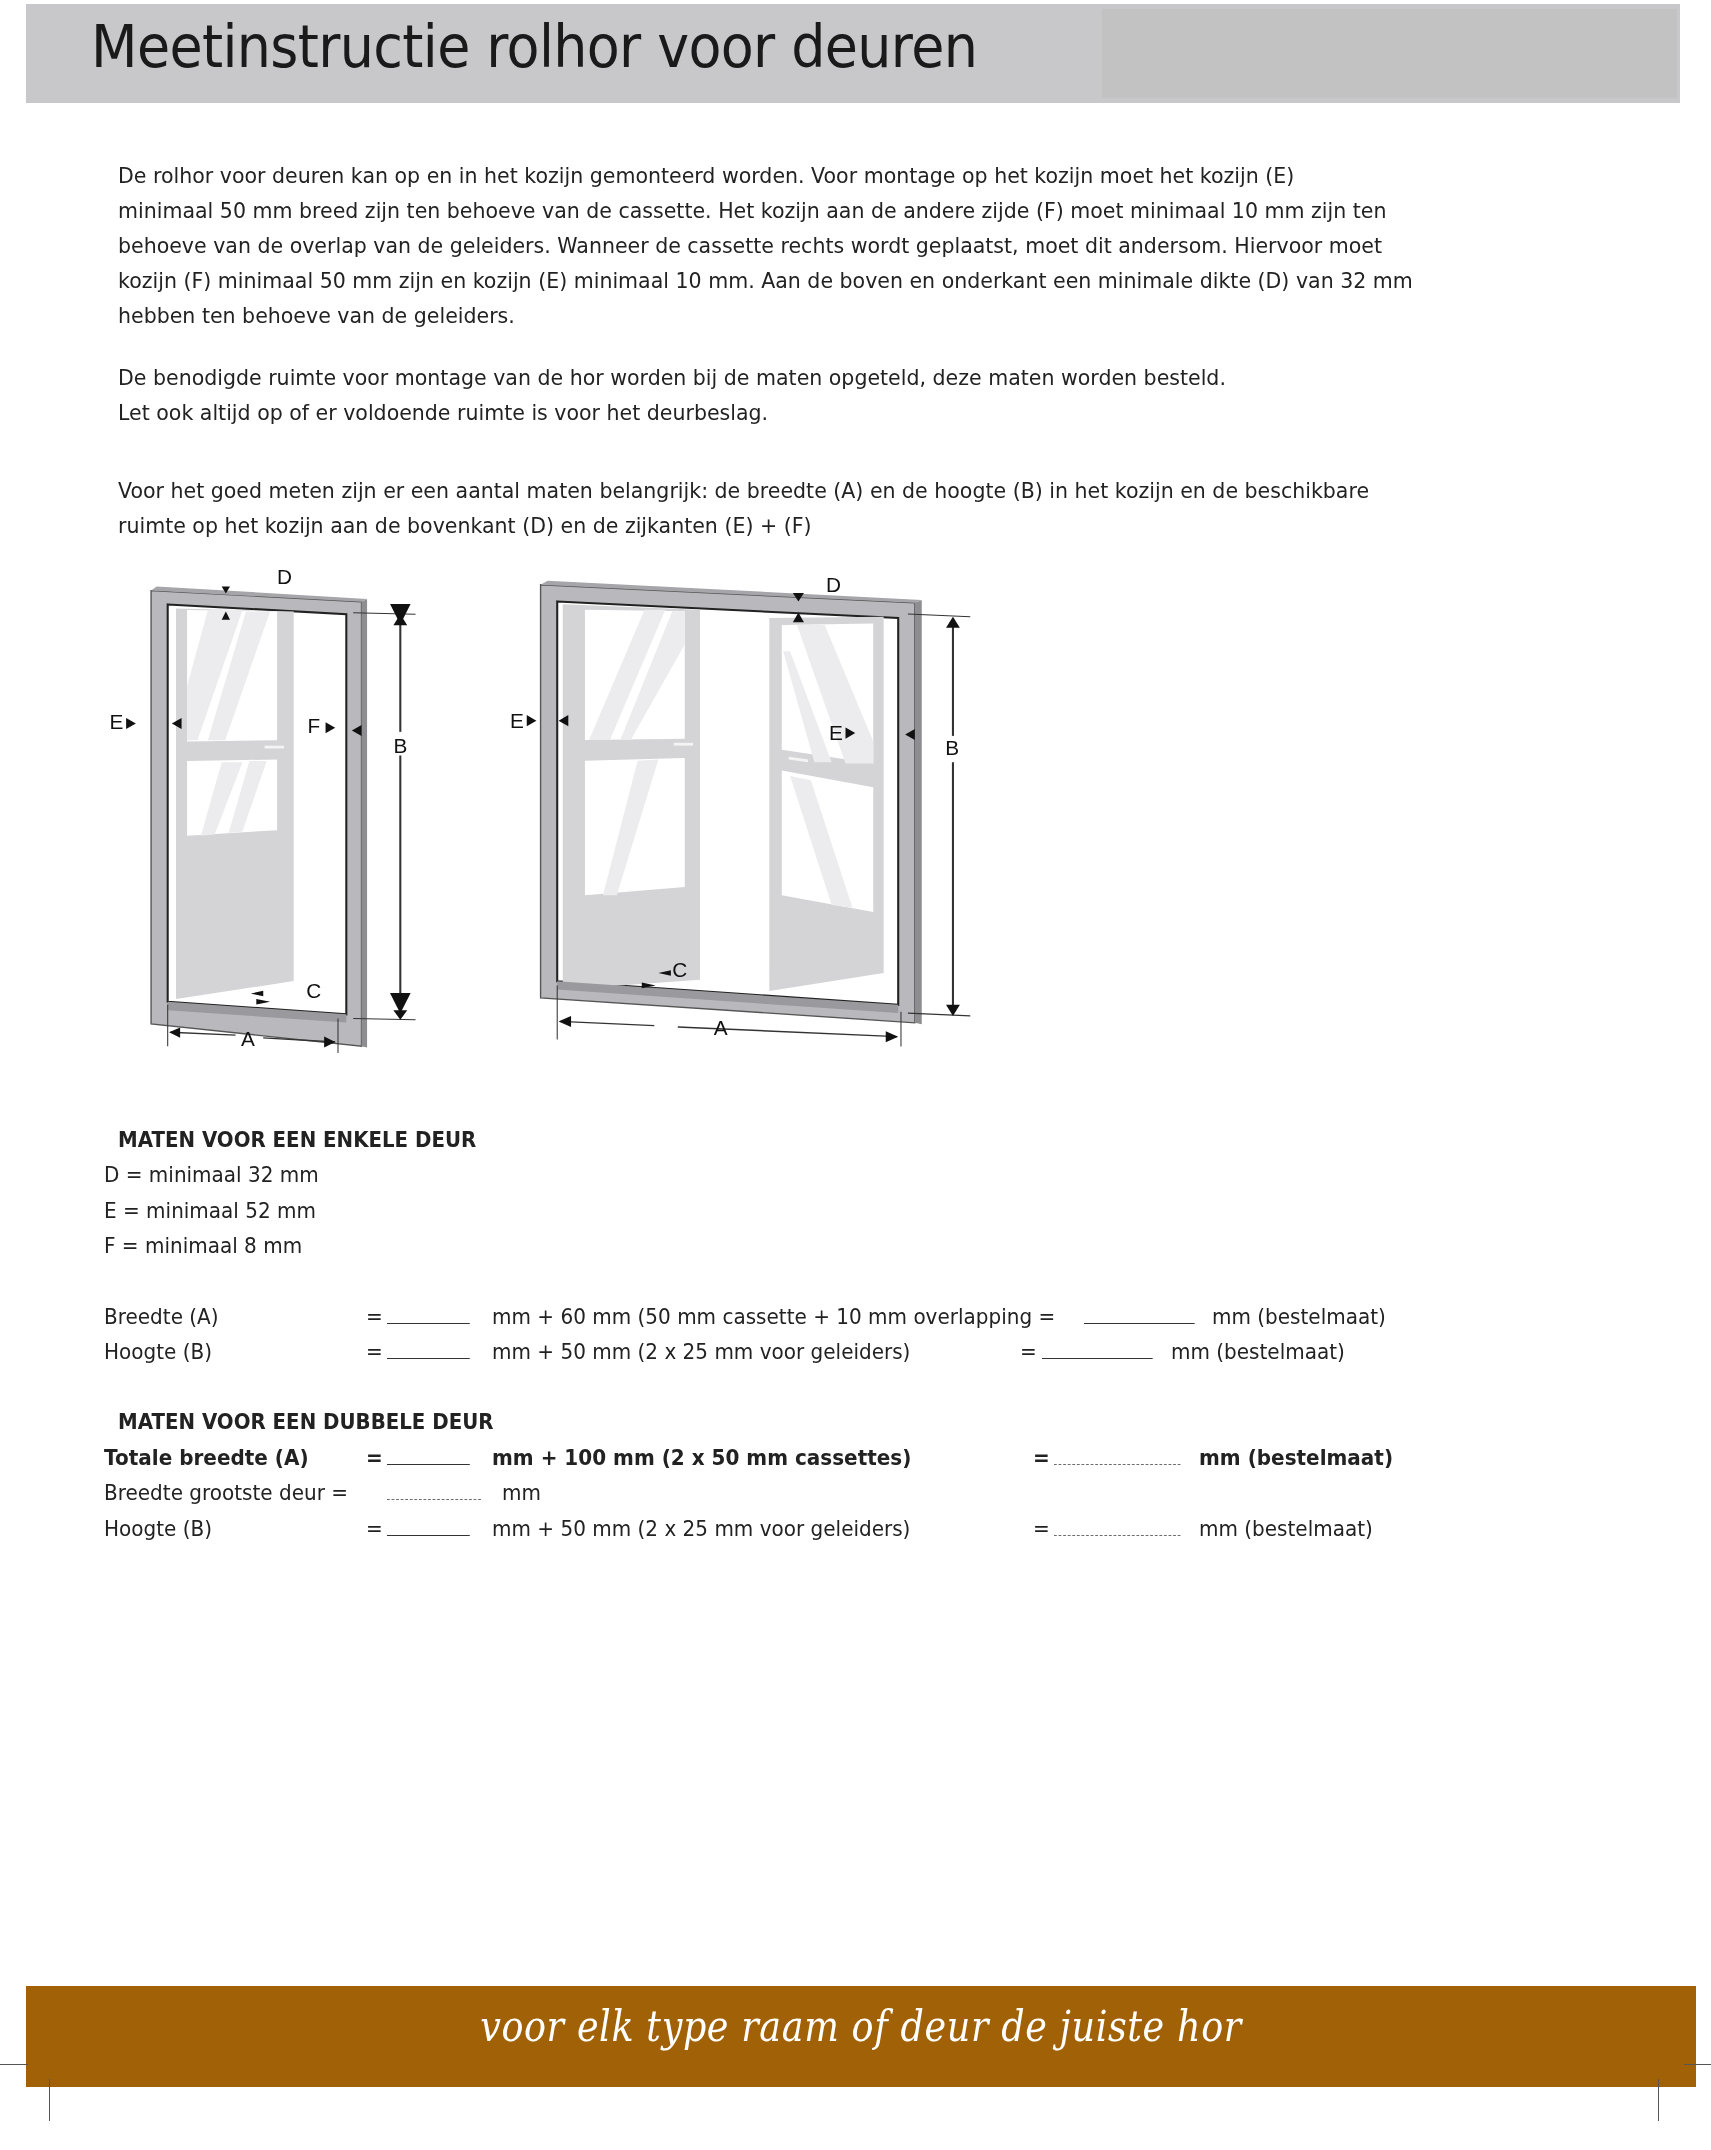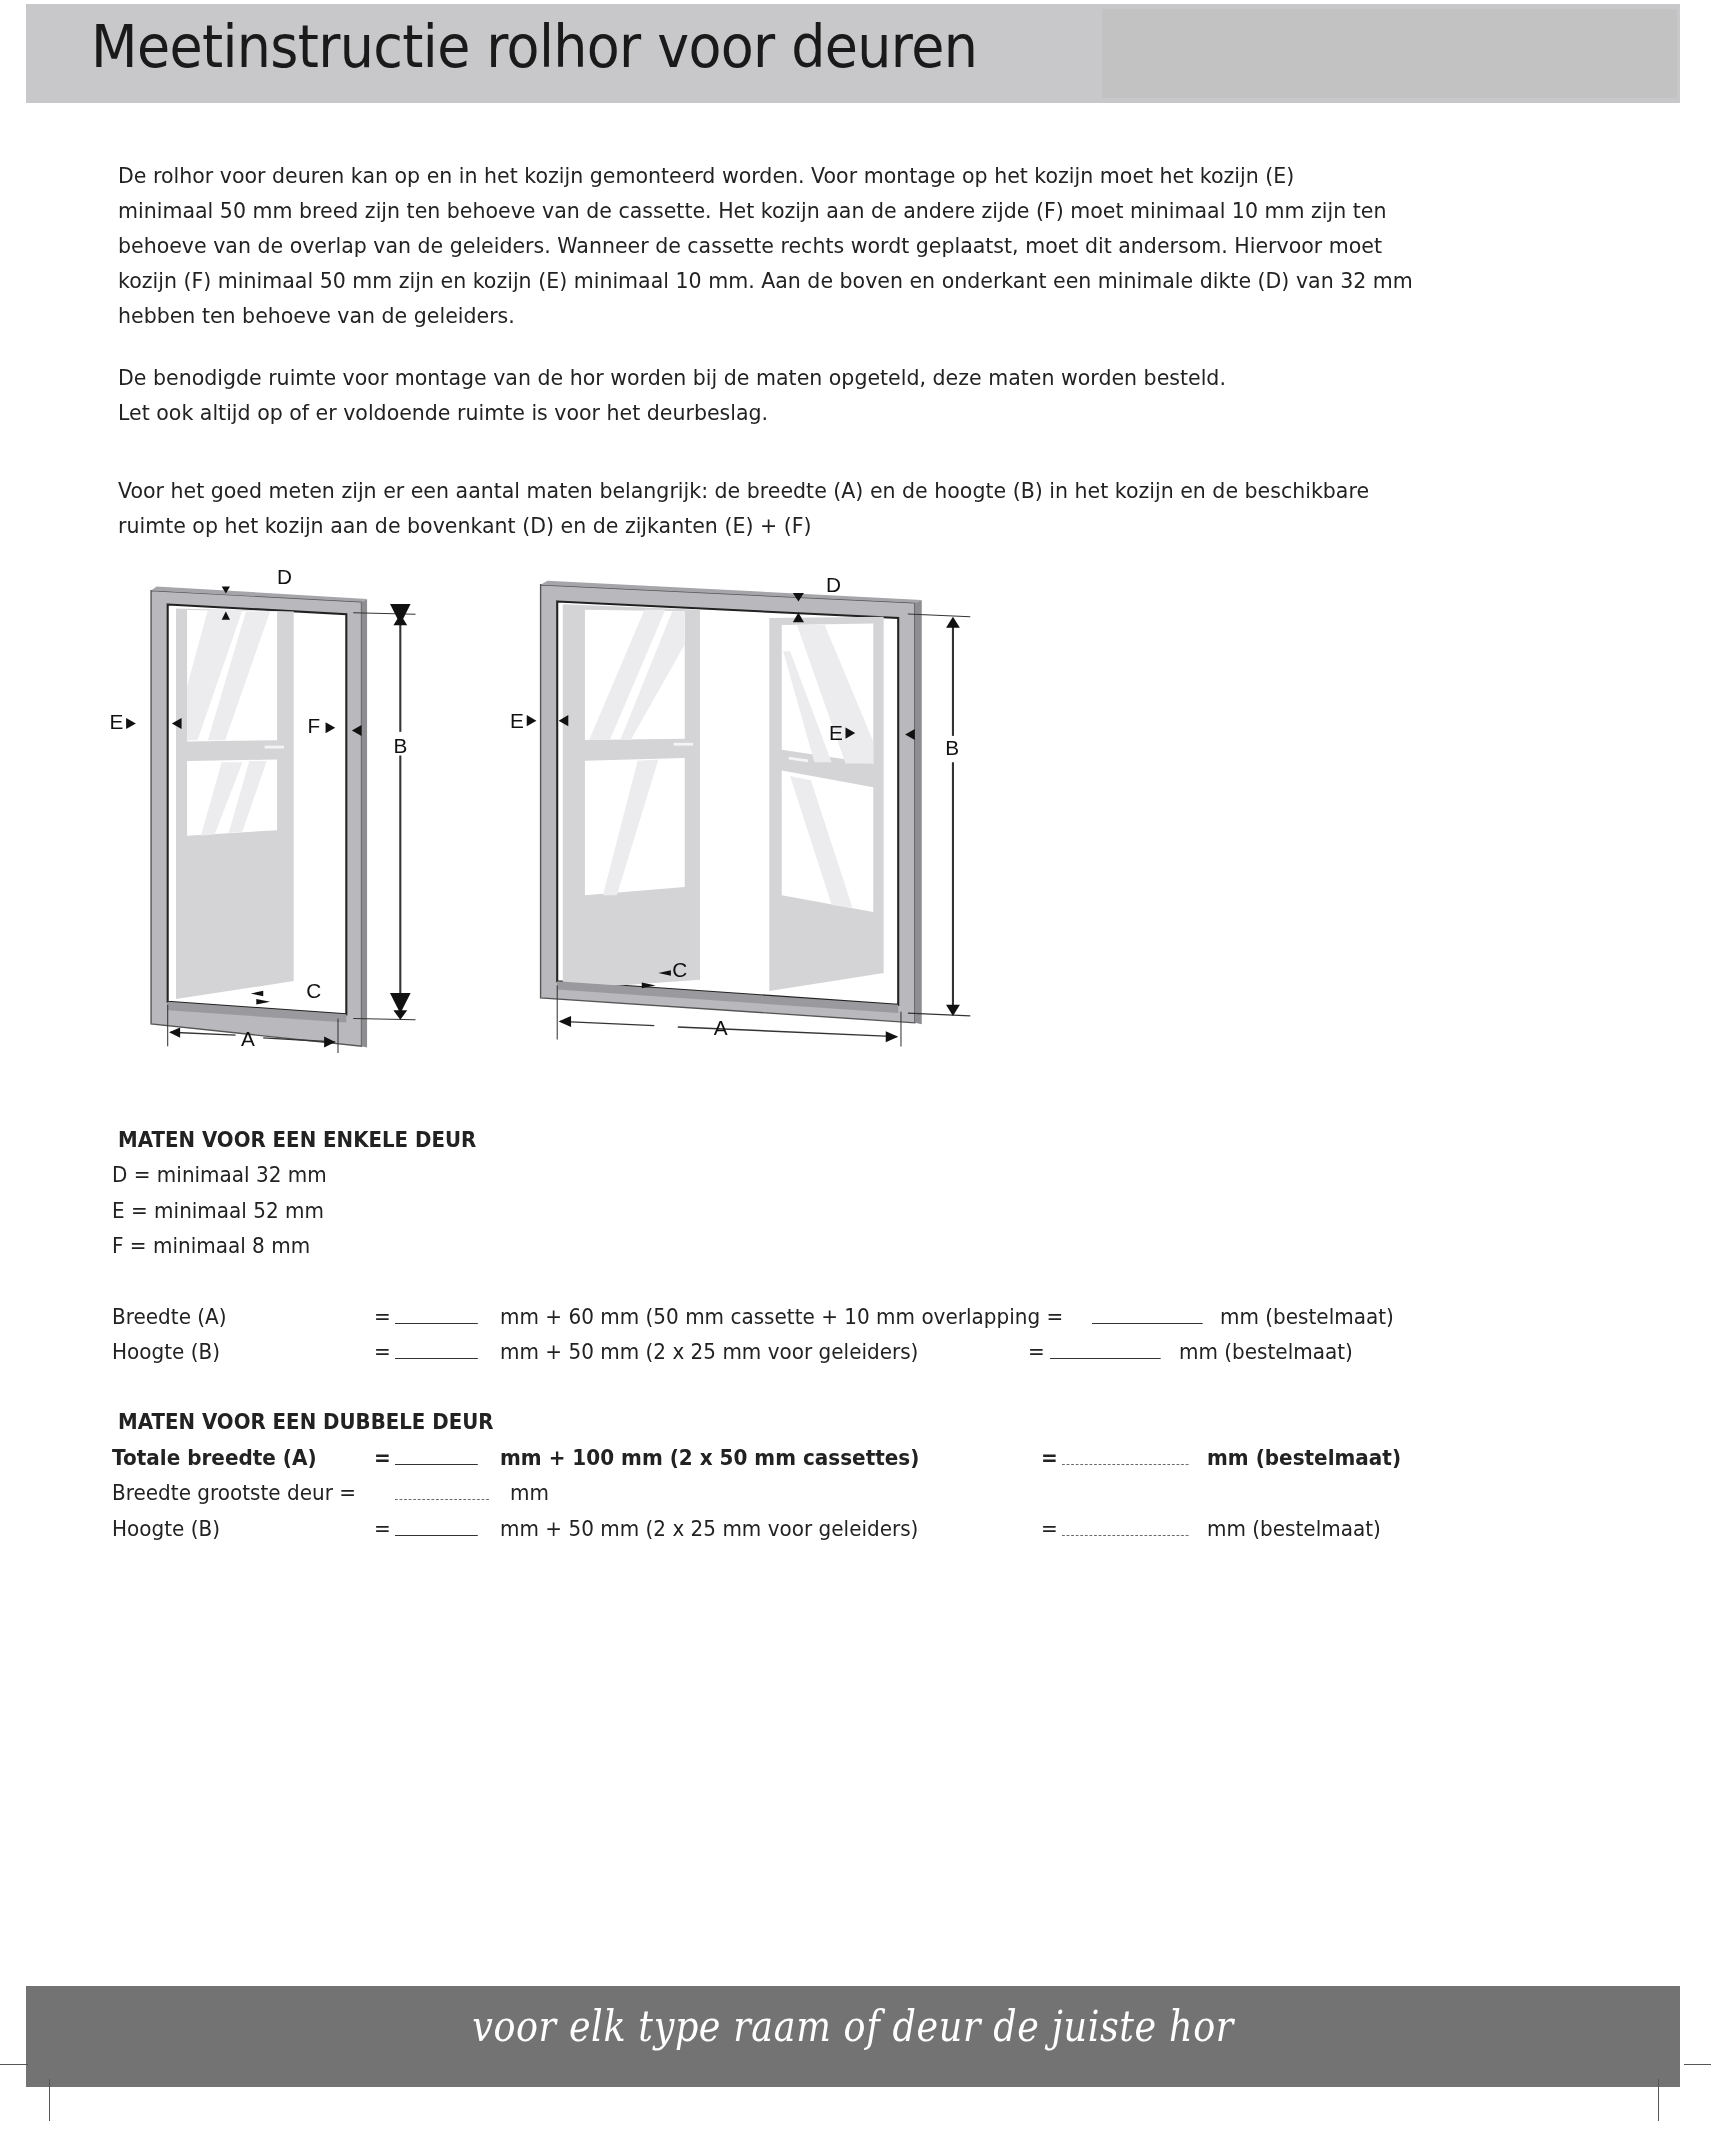--- a/index.html
+++ b/index.html
@@ -8,25 +8,25 @@
   .header { position:absolute; left:26px; top:3.5px; width:1654px; height:99px; background:#c8c8cb; }
   .header-inner { position:absolute; left:1076px; top:5.5px; width:575px; height:89px; background:#c2c2c2; }
   .title { position:absolute; left:91px; top:12.5px; font-size:58px; letter-spacing:-0.7px; color:#1a1a1a;
            font-family:"DejaVu Sans", sans-serif; font-weight:normal; transform:scaleX(0.93); transform-origin:left; white-space:nowrap; }
   .para { position:absolute; left:118px; width:1469px; font-size:21.5px; line-height:35px; color:#222;
           font-family:"DejaVu Sans", sans-serif; }
   .para span.line { display:block; white-space:nowrap; transform:scaleX(0.955); transform-origin:left; }
   .diagram { position:absolute; }
   .section-title { position:absolute; left:118px; font-size:21.5px; font-weight:bold; color:#222;
                    font-family:"DejaVu Sans", sans-serif; white-space:nowrap; transform:scaleX(0.92); transform-origin:left; }
-  .row { position:absolute; left:112px; height:35px; font-size:21.5px; color:#222; font-family:"DejaVu Sans", sans-serif; white-space:nowrap; }
+  .row { position:absolute; left:104px; height:35px; font-size:21.5px; color:#222; font-family:"DejaVu Sans", sans-serif; white-space:nowrap; }
   .row .cell { position:absolute; top:0; white-space:nowrap; transform:scaleX(0.93); transform-origin:left; }
   .blank { display:inline-block; border-bottom:1.4px solid #333; height:18px; vertical-align:baseline; }
   .blank.dashed { border-bottom:1.4px dashed #666; }
-  .footer { position:absolute; left:26px; top:1986px; width:1654px; height:101px; background:#737373; }
+  .footer { position:absolute; left:26px; top:1986px; width:1654px; height:101px; background:#a16207;padding-left:16px; }
   .footer-text { position:absolute; left:0; right:0; top:15.2px; text-align:center; font-size:43px; color:#ffffff;
                  font-family:"DejaVu Serif", serif; font-style:italic; letter-spacing:0.7px; transform:scaleX(0.85); }
   .crop { position:absolute; background:#555; }
 </style>
 </head>
 <body>
 
 <div class="header">
   <div class="header-inner"></div>
 </div>

